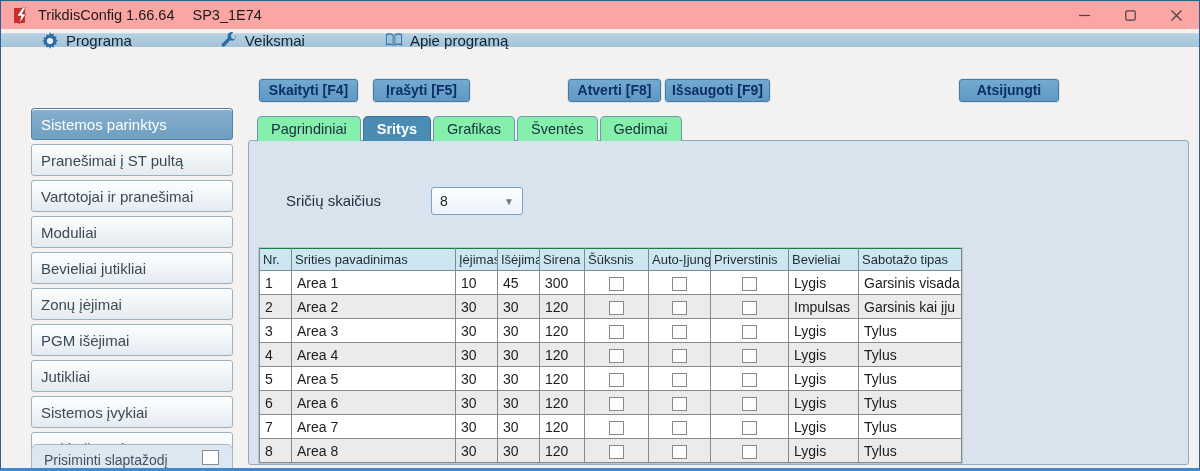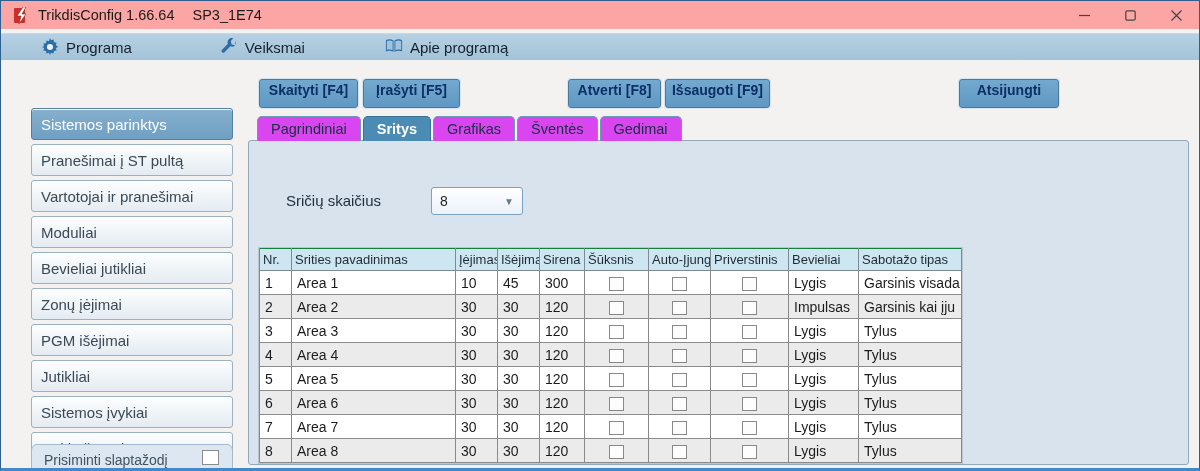--- a/index.html
+++ b/index.html
@@ -10,54 +10,54 @@
   }
   
   .titlebar{ position:absolute; left:0; top:0; right:0; height:28px; background:#fca5a5; display:flex; align-items:center; }
   .app-icon{ width:15px; height:17px; margin-left:13px; position:relative; }
   .titlebar .title{ font-size:14.5px; color:#1b1b1b; margin-left:9px; }
   .titlebar .subtitle{ font-size:14.5px; color:#1b1b1b; margin-left:18px; }
   .win-controls{ margin-left:auto; display:flex; height:32px; }
   .win-btn{ width:46px; height:32px; display:flex; align-items:center; justify-content:center; color:#444; font-size:13px; cursor:default; }
   .win-btn svg{ display:block; }
   
-  .menubar{ position:absolute; left:0; top:32px; right:0; height:27px;
+  .menubar{ position:absolute; left:0; top:32px; right:0; height:14px;
     background:linear-gradient(#b6d1e3,#a4c3d8); border-top:1px solid #c8d8e4;
     display:flex; align-items:center; }
   .menu-item{ display:flex; align-items:center; gap:7px; font-size:15px; color:#13212e; cursor:default; }
   .menu-item.m1{ margin-left:40px; } .menu-item.m2{ margin-left:88px; } .menu-item.m3{ margin-left:80px; }
   .menu-ico{ width:18px; height:18px; display:inline-flex; }
   
   .btn{
-    position:absolute; top:78px; height:29px; background:linear-gradient(#74a9cf,#5f98c3);
+    position:absolute; top:78px; height:23px; background:linear-gradient(#74a9cf,#5f98c3);
     border:1px solid #49799f; border-radius:3px; box-shadow:0 0 0 1px #d7e4ee;
     color:#0d2f66; font-size:14px; font-weight:bold; text-align:center; line-height:21px; cursor:default;
   }
-  .btn-read{ left:258px; width:99px; } .btn-write{ left:362px; width:97px; }
+  .btn-read{ left:258px; width:99px; } .btn-write{ left:372px; width:97px; }
   .btn-open{ left:567px; width:93px; } .btn-save{ left:664px; width:105px; }
   .btn-disc{ left:958px; width:100px; }
   
   .sidebar{ position:absolute; left:30px; top:107px; width:202px; display:flex; flex-direction:column; gap:4px; }
   .side-btn{
     height:32px; border:1px solid #9cb1c0; border-radius:3px; background:linear-gradient(#fdfefe,#e4ebf1);
     font-size:15px; color:#3a4а56; color:#3a4a56; display:flex; align-items:center; padding-left:9px; cursor:default;
     box-shadow:0 1px 0 #ffffff inset;
   }
   .side-btn.selected{ background:linear-gradient(#86b0ce,#6f9fc2); border-color:#56809f; color:#ffffff; }
   .bottom-option{
     position:absolute; left:30px; top:443px; width:202px; height:34px; background:#dde7f1;
     border:1px solid #a4bac8; border-radius:6px; }
   .bottom-option .opt-label{ position:absolute; left:12px; top:7px; font-size:14px; color:#42525e; white-space:nowrap; }
   .bottom-option .opt-check{ position:absolute; right:13px; top:5px; width:17px; height:15px; background:#ffffff; border:1px solid #8b8b8b; }
   
   .panel{ position:absolute; left:247px; top:139px; width:941px; height:325px;
     background:#d8e3ed; border:1px solid #93a9ba; border-radius:3px; }
   .tabs{ position:absolute; left:256px; top:115px; display:flex; gap:2px; z-index:3; }
   .tab{
-    height:25px; padding:0 13px; background:#d946ef; border:1px solid #699bb4; border-bottom:none;
+    height:25px; padding:0 13px; background:#86efac; border:1px solid #699bb4; border-bottom:none;
     border-radius:5px 5px 0 0; font-size:14.5px; color:#15303f; display:flex; align-items:center; cursor:default;
   }
   .tab.selected{ background:#4a8cb4; color:#ffffff; font-weight:bold; border-color:#3c7194; }
   
   .areas-label{ position:absolute; left:285px; top:191px; font-size:15px; color:#22323e; z-index:2; }
   .dropdown{
     position:absolute; left:430px; top:186px; width:92px; height:28px; z-index:2;
     background:linear-gradient(#ffffff,#eaf2fa); border:1px solid #7aa2c4; border-radius:3px;
     font-size:14px; color:#222; display:flex; align-items:center; padding:0 8px; cursor:default;
   }

